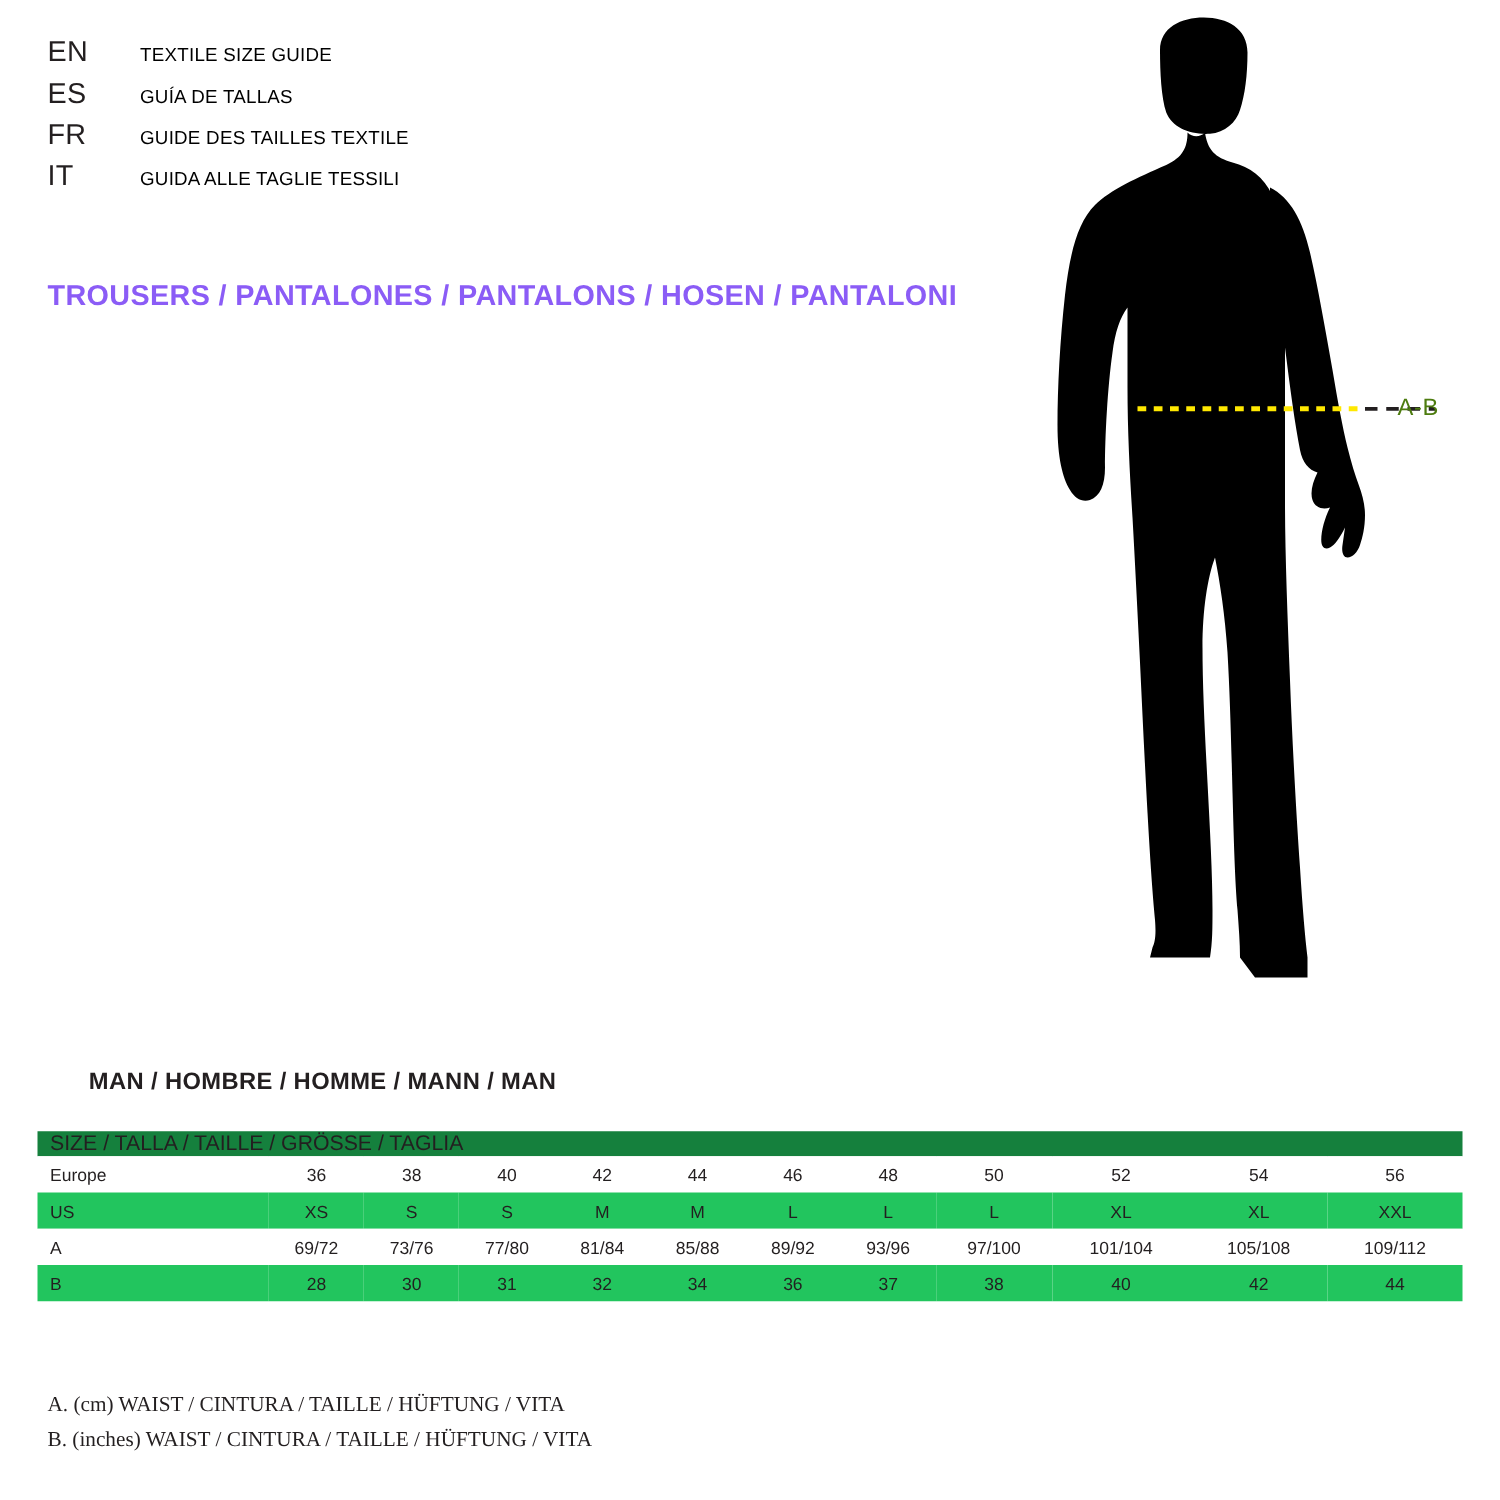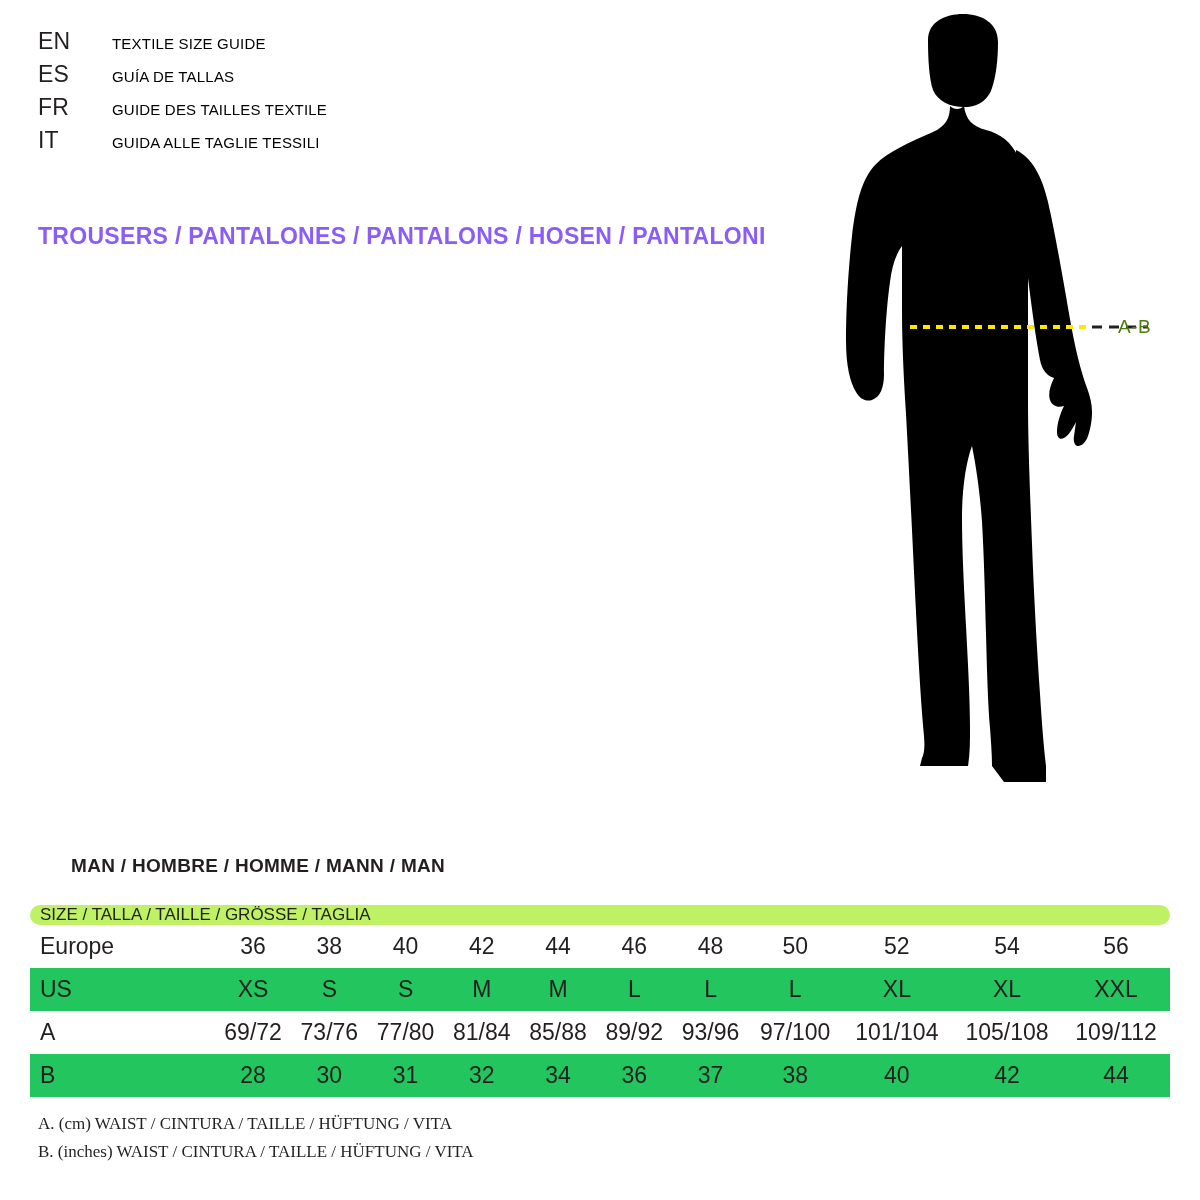--- a/index.html
+++ b/index.html
@@ -86,36 +86,35 @@
     position: absolute;
     left: 30px;
     top: 905px;
     width: 1140px;
     border-collapse: collapse;
     font-size: 17px;
     color: #231f20;
   }
   table.size-table td {
     padding: 0;
-    height: 43px;
+    height: 29px;
     vertical-align: middle;
     text-align: center;
-    font-size: 23px;
+    font-size: 14px;
     white-space: nowrap;
   }
   table.size-table td.row-label {
     text-align: left;
     padding-left: 10px;
     width: 175px;
   }
   tr.head-row td {
-    background: #bef264;
+    background: #15803d;
     font-size: 17px;
     height: 15px;
-    border-radius: 12px;
   }
   tr.light td {
     background: #ffffff;
   }
   tr.shaded td {
     background: #22c55e;
   }
 
   .footnotes {
     position: absolute;

